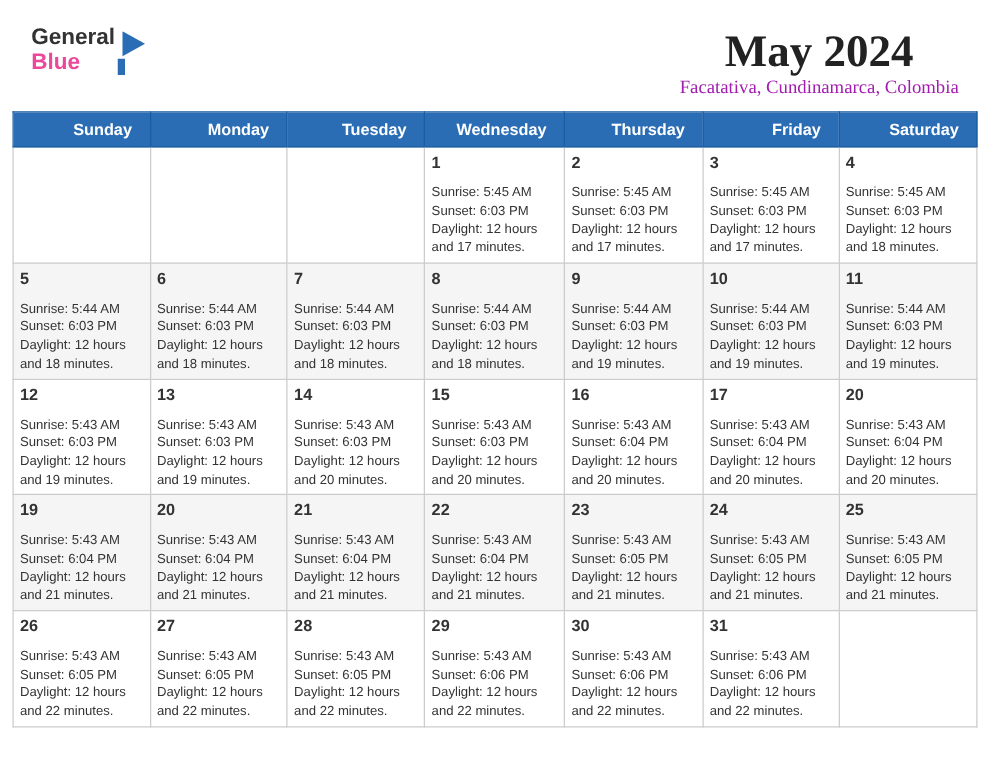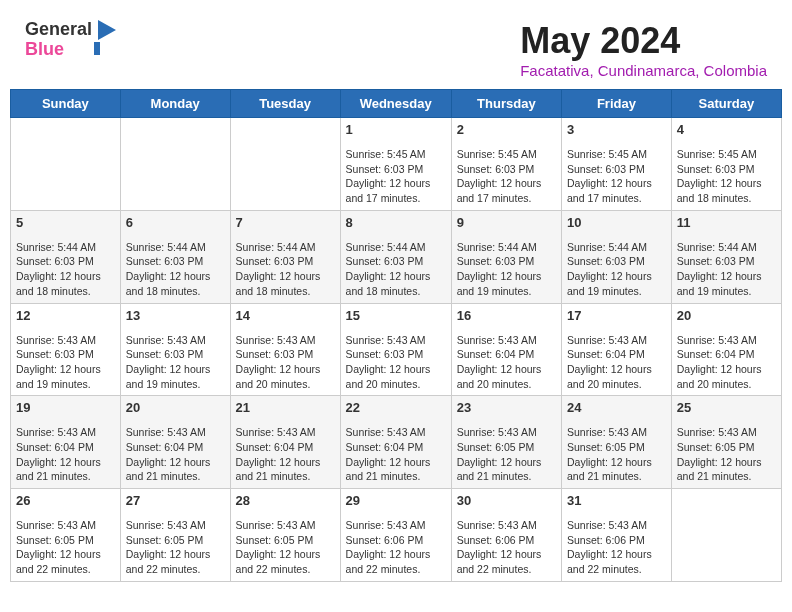--- a/index.html
+++ b/index.html
@@ -11,53 +11,54 @@
       padding: 10px;
     }
     .header {
       display: flex;
       justify-content: space-between;
       align-items: flex-start;
       padding: 10px 15px 5px;
     }
     .logo {
       display: flex;
-      align-items: flex-start;
+      align-items: flex-end;
     }
     .logo-text {
       display: flex;
       flex-direction: column;
       font-size: 18px;
       font-weight: bold;
       line-height: 1.1;
     }
     .logo-general { color: #333; }
     .logo-blue { color: #ec4899; }
     .title-section {
-      text-align: left;
+      text-align: center;
+      font-family: Liberation Serif, serif;
     }
     .month-year {
       font-size: 36px;
       font-weight: bold;
       color: #222;
     }
     .location {
       font-size: 15px;
       color: #a21caf;
     }
     .calendar {
       width: 100%;
       border-collapse: collapse;
       margin-top: 5px;
     }
     .calendar th {
       background-color: #2a6db5;
       color: white;
-      text-align: center;
-      padding: 6px 2px;
+      text-align: right;
+      padding: 6px 14px;
       font-size: 13px;
       font-weight: bold;
       border: 1px solid #1a5da0;
     }
     .calendar td {
       border: 1px solid #ccc;
       vertical-align: top;
       padding: 4px 5px;
       width: 113px;
       height: 85px;

